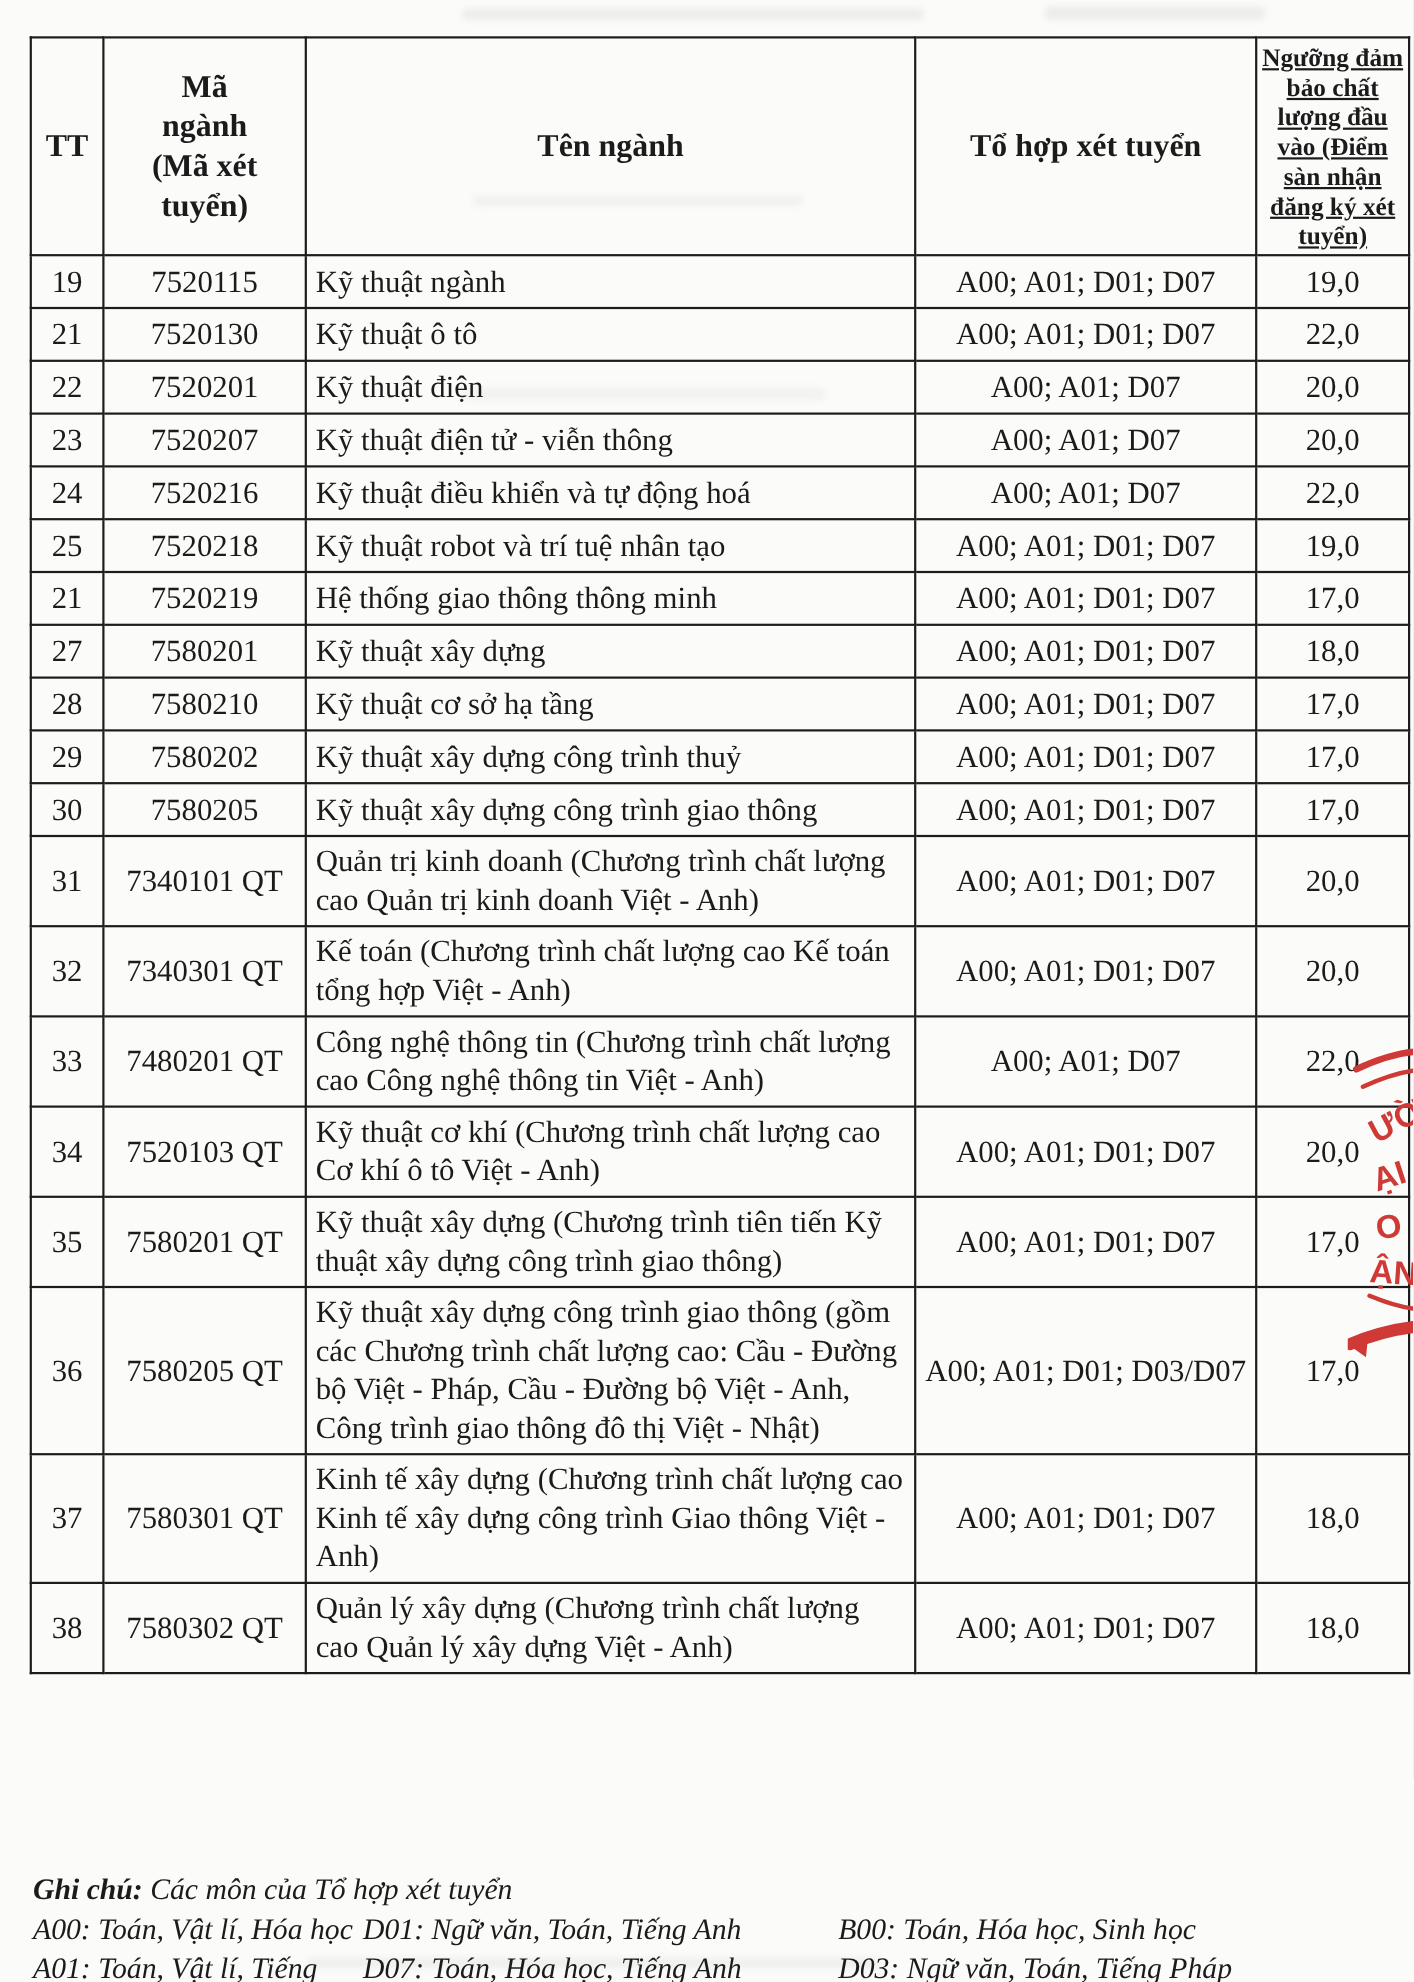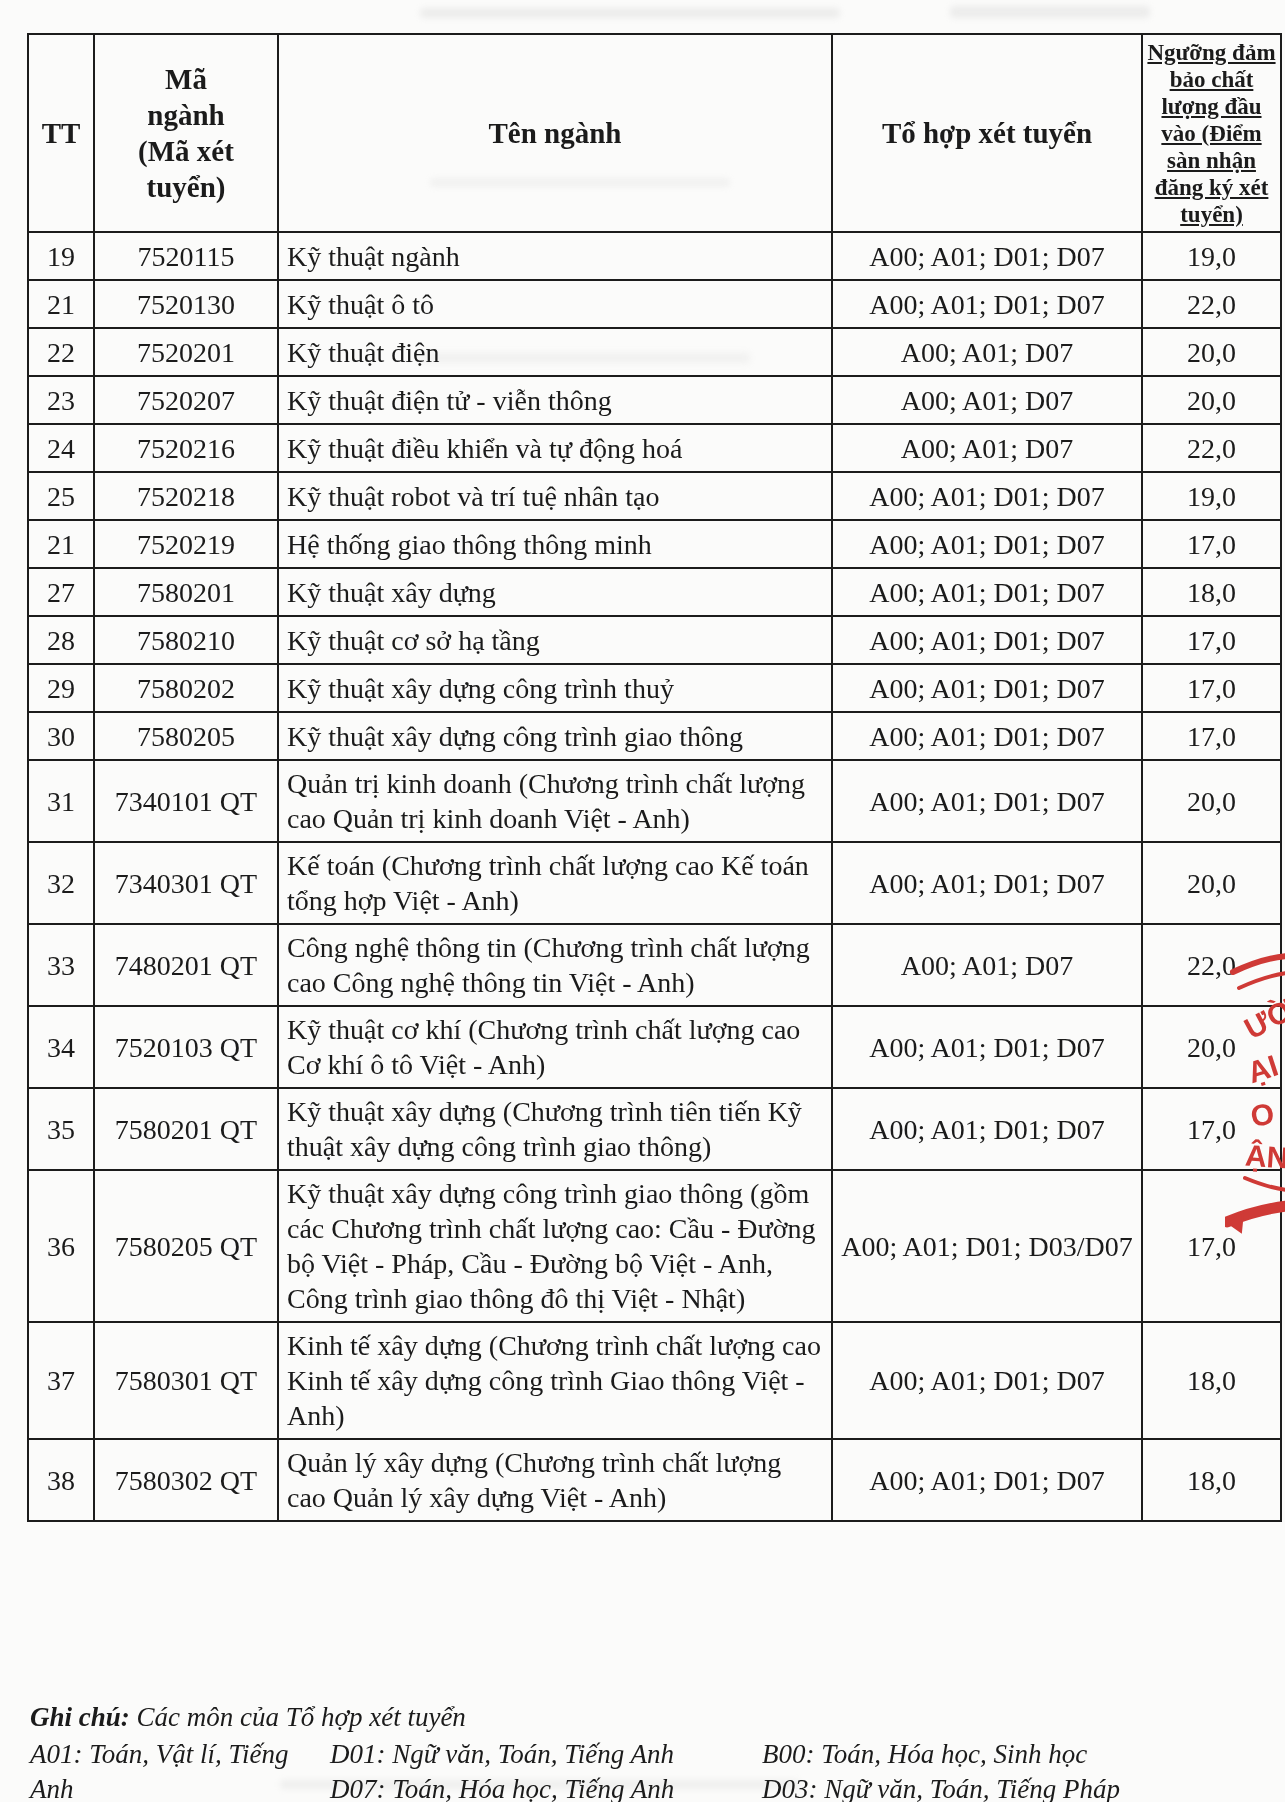--- a/index.html
+++ b/index.html
@@ -241,20 +241,21 @@
         </tr>
       </tbody>
   </table>
 
   <div class="notes">
     <div class="gc">
       <b>Ghi chú:</b><span> Các môn của Tổ hợp xét tuyển</span>
     </div>
     <div class="note-cols">
       <div class="note-col1">
+        <div>A00: Toán, Vật lí, Hóa học</div>
         <div>A01: Toán, Vật lí, Tiếng Anh</div>
       </div>
       <div class="note-col2">
         <div>D01: Ngữ văn, Toán, Tiếng Anh</div>
         <div>D07: Toán, Hóa học, Tiếng Anh</div>
       </div>
       <div class="note-col3">
         <div>B00: Toán, Hóa học, Sinh học</div>
         <div>D03: Ngữ văn, Toán, Tiếng Pháp</div>
       </div>

